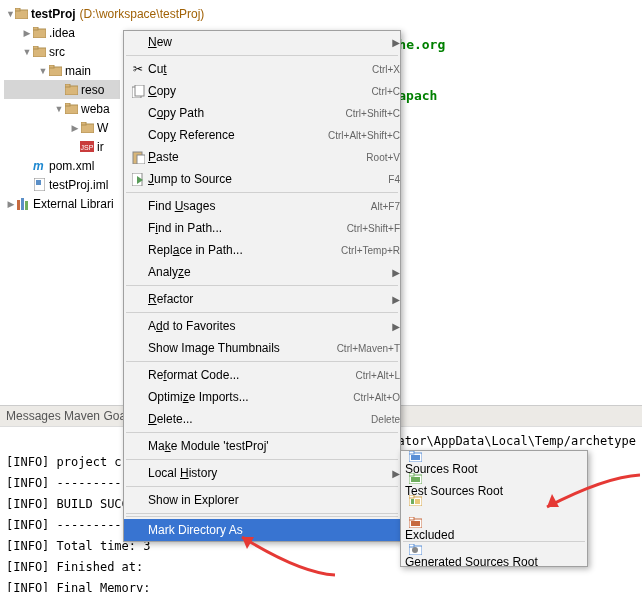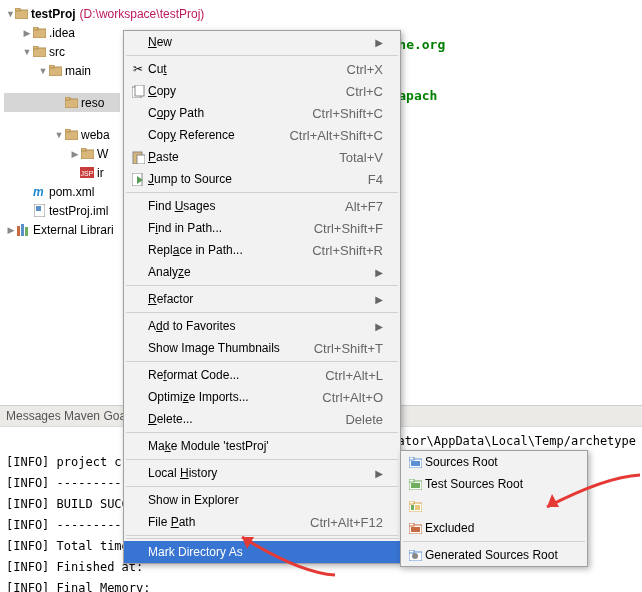--- a/index.html
+++ b/index.html
@@ -5,47 +5,47 @@
 * { box-sizing: border-box; margin: 0; padding: 0; }
 body { font-family: "Segoe UI", Tahoma, sans-serif; font-size: 12px; background: #fff; color: #000; width: 642px; height: 592px; overflow: hidden; position: relative; }
 .container { display: flex; height: 405px; }
 .tree-panel { width: 120px; padding: 4px 0 0 4px; background: #fff; }
 .tree-row { display: flex; align-items: center; height: 19px; padding-left: 2px; white-space: nowrap; }
 .tree-row .tw { display: inline-block; width: 10px; text-align: center; color: #888; font-size: 9px; }
 .tree-row .ic { display: inline-flex; width: 14px; height: 14px; align-items: center; justify-content: center; margin-right: 3px; }
 .tree-row .lbl { white-space: nowrap; }
 .tree-row.l1 { padding-left: 18px; }
 .tree-row.l2 { padding-left: 34px; }
-.tree-row.l3 { padding-left: 50px; margin-top: 13px; }
+.tree-row.l3 { padding-left: 50px; }
 .tree-row.l4 { padding-left: 66px; }
 .tree-row.bold .lbl { font-weight: bold; }
-.path-suffix { color: #be185d; margin-left: 4px; }
+.path-suffix { color: #a16207; margin-left: 4px; }
 svg { display: block; }
 .code-panel { flex: 1; font-family: Consolas, monospace; font-size: 13px; padding: 2px 0 0 2px; line-height: 17px; white-space: pre; overflow: hidden; }
 .code-line { display: flex; }
 .gutter { width: 18px; color: #aaa; font-size: 10px; text-align: center; }
 .k-tag { color: #000080; font-weight: bold; }
 .k-attr { color: #0000ff; font-weight: bold; }
 .k-val { color: #008000; font-weight: bold; }
 .k-text { color: #000; }
 .hl-y { background: #fffac2; }
 .messages { border-top: 1px solid #ccc; }
 .messages-title { background: #eceae6; padding: 3px 6px; color: #555; border-bottom: 1px solid #ddd; }
 .messages-body { font-family: Consolas, monospace; font-size: 12px; padding: 4px 6px; line-height: 21px; white-space: pre; }
 .ctx-menu { position: absolute; left: 123px; top: 30px; width: 278px; background: #f2f2f2; border: 1px solid #a0a0a0; box-shadow: 2px 2px 6px rgba(0,0,0,.3); z-index: 10; }
-.ctx-item { display: flex; align-items: center; height: 22px; padding: 0 17px 0 4px; }
+.ctx-item { display: flex; align-items: center; height: 22px; padding: 0 0 0 4px; }
 .ctx-item.sel { background: #3874d1; color: #fff; }
 .ctx-ic { width: 20px; display: flex; justify-content: center; }
 .ctx-lbl { flex: 1; }
 .ctx-lbl .u { text-decoration: underline; }
-.ctx-sc { color: #666; font-size: 13px; text-align: center; }
+.ctx-sc { color: #666; font-size: 10px; text-align: center; }
 .ctx-sub { color: #666; font-size: 10px; margin-left: 4px; }
 .ctx-sep { height: 1px; background: #d0d0d0; margin: 2px 2px; }
 .submenu { position: absolute; left: 400px; top: 450px; width: 188px; background: #f2f2f2; border: 1px solid #a0a0a0; box-shadow: 2px 2px 6px rgba(0,0,0,.3); z-index: 11; }
-.sub-item { display: flex; align-items: center; height: 22px; padding: 0 8px 0 4px; }
+.sub-item { display: flex; align-items: flex-start; height: 22px; padding: 0 8px 0 4px; flex-direction: column; }
 .sub-ic { width: 20px; display: flex; justify-content: center; }
 .arrow1 { position: absolute; z-index: 20; }
 .arrow2 { position: absolute; z-index: 20; }
 </style>
 </head>
 <body>
 
 <div class="container">
   <div class="tree-panel">
     <div class="tree-row bold">
@@ -236,21 +236,21 @@
       <span class="ctx-sc">Ctrl+Alt+Shift+C</span>
     </div>
   <div class="ctx-item">
       <span class="ctx-ic">
         <svg width="13" height="13">
           <rect x="1" y="1" width="9" height="12" fill="#d9b679" stroke="#888"></rect>
           <rect x="5" y="4" width="8" height="9" fill="#fff" stroke="#888"></rect>
         </svg>
       </span>
       <span class="ctx-lbl"><span class="u">P</span>aste</span>
-      <span class="ctx-sc">Total+V</span>
+      <span class="ctx-sc">Root+V</span>
     </div>
   <div class="ctx-item">
       <span class="ctx-ic">
         <svg width="13" height="13">
           <rect width="10" height="13" fill="#fff" stroke="#888"></rect>
           <path d="M5 3 L11 7 L5 11 Z" fill="#5a9c5a"></path>
         </svg>
       </span>
       <span class="ctx-lbl"><span class="u">J</span>ump to Source</span>
       <span class="ctx-sc">F4</span>
@@ -262,21 +262,21 @@
       <span class="ctx-sc">Alt+F7</span>
     </div>
   <div class="ctx-item">
       <span class="ctx-ic"></span>
       <span class="ctx-lbl">F<span class="u">i</span>nd in Path...</span>
       <span class="ctx-sc">Ctrl+Shift+F</span>
     </div>
   <div class="ctx-item">
       <span class="ctx-ic"></span>
       <span class="ctx-lbl">Repl<span class="u">a</span>ce in Path...</span>
-      <span class="ctx-sc">Ctrl+Shift+R</span>
+      <span class="ctx-sc">Ctrl+Temp+R</span>
     </div>
   <div class="ctx-item">
       <span class="ctx-ic"></span>
       <span class="ctx-lbl">Analy<span class="u">z</span>e</span>
       <span class="ctx-sub">▶</span>
     </div>
   <div class="ctx-sep"></div>
   <div class="ctx-item">
       <span class="ctx-ic"></span>
       <span class="ctx-lbl"><span class="u">R</span>efactor</span>
@@ -284,21 +284,21 @@
     </div>
   <div class="ctx-sep"></div>
   <div class="ctx-item">
       <span class="ctx-ic"></span>
       <span class="ctx-lbl">A<span class="u">d</span>d to Favorites</span>
       <span class="ctx-sub">▶</span>
     </div>
   <div class="ctx-item">
       <span class="ctx-ic"></span>
       <span class="ctx-lbl">Show Image Thumbnails</span>
-      <span class="ctx-sc">Ctrl+Shift+T</span>
+      <span class="ctx-sc">Ctrl+Maven+T</span>
     </div>
   <div class="ctx-sep"></div>
   <div class="ctx-item">
       <span class="ctx-ic"></span>
       <span class="ctx-lbl">Re<span class="u">f</span>ormat Code...</span>
       <span class="ctx-sc">Ctrl+Alt+L</span>
     </div>
   <div class="ctx-item">
       <span class="ctx-ic"></span>
       <span class="ctx-lbl">Optimi<span class="u">z</span>e Imports...</span>
@@ -317,25 +317,20 @@
   <div class="ctx-sep"></div>
   <div class="ctx-item">
       <span class="ctx-ic"></span>
       <span class="ctx-lbl">Local <span class="u">H</span>istory</span>
       <span class="ctx-sub">▶</span>
     </div>
   <div class="ctx-sep"></div>
   <div class="ctx-item">
       <span class="ctx-ic"></span>
       <span class="ctx-lbl">Show in Explorer</span>
-    </div>
-  <div class="ctx-item">
-      <span class="ctx-ic"></span>
-      <span class="ctx-lbl">File <span class="u">P</span>ath</span>
-      <span class="ctx-sc">Ctrl+Alt+F12</span>
     </div>
   <div class="ctx-sep"></div>
   <div class="ctx-sep"></div>
   <div class="ctx-item sel">
       <span class="ctx-ic"></span>
       <span class="ctx-lbl">Mark Directory As</span>
     </div>
 
 </div>
 

